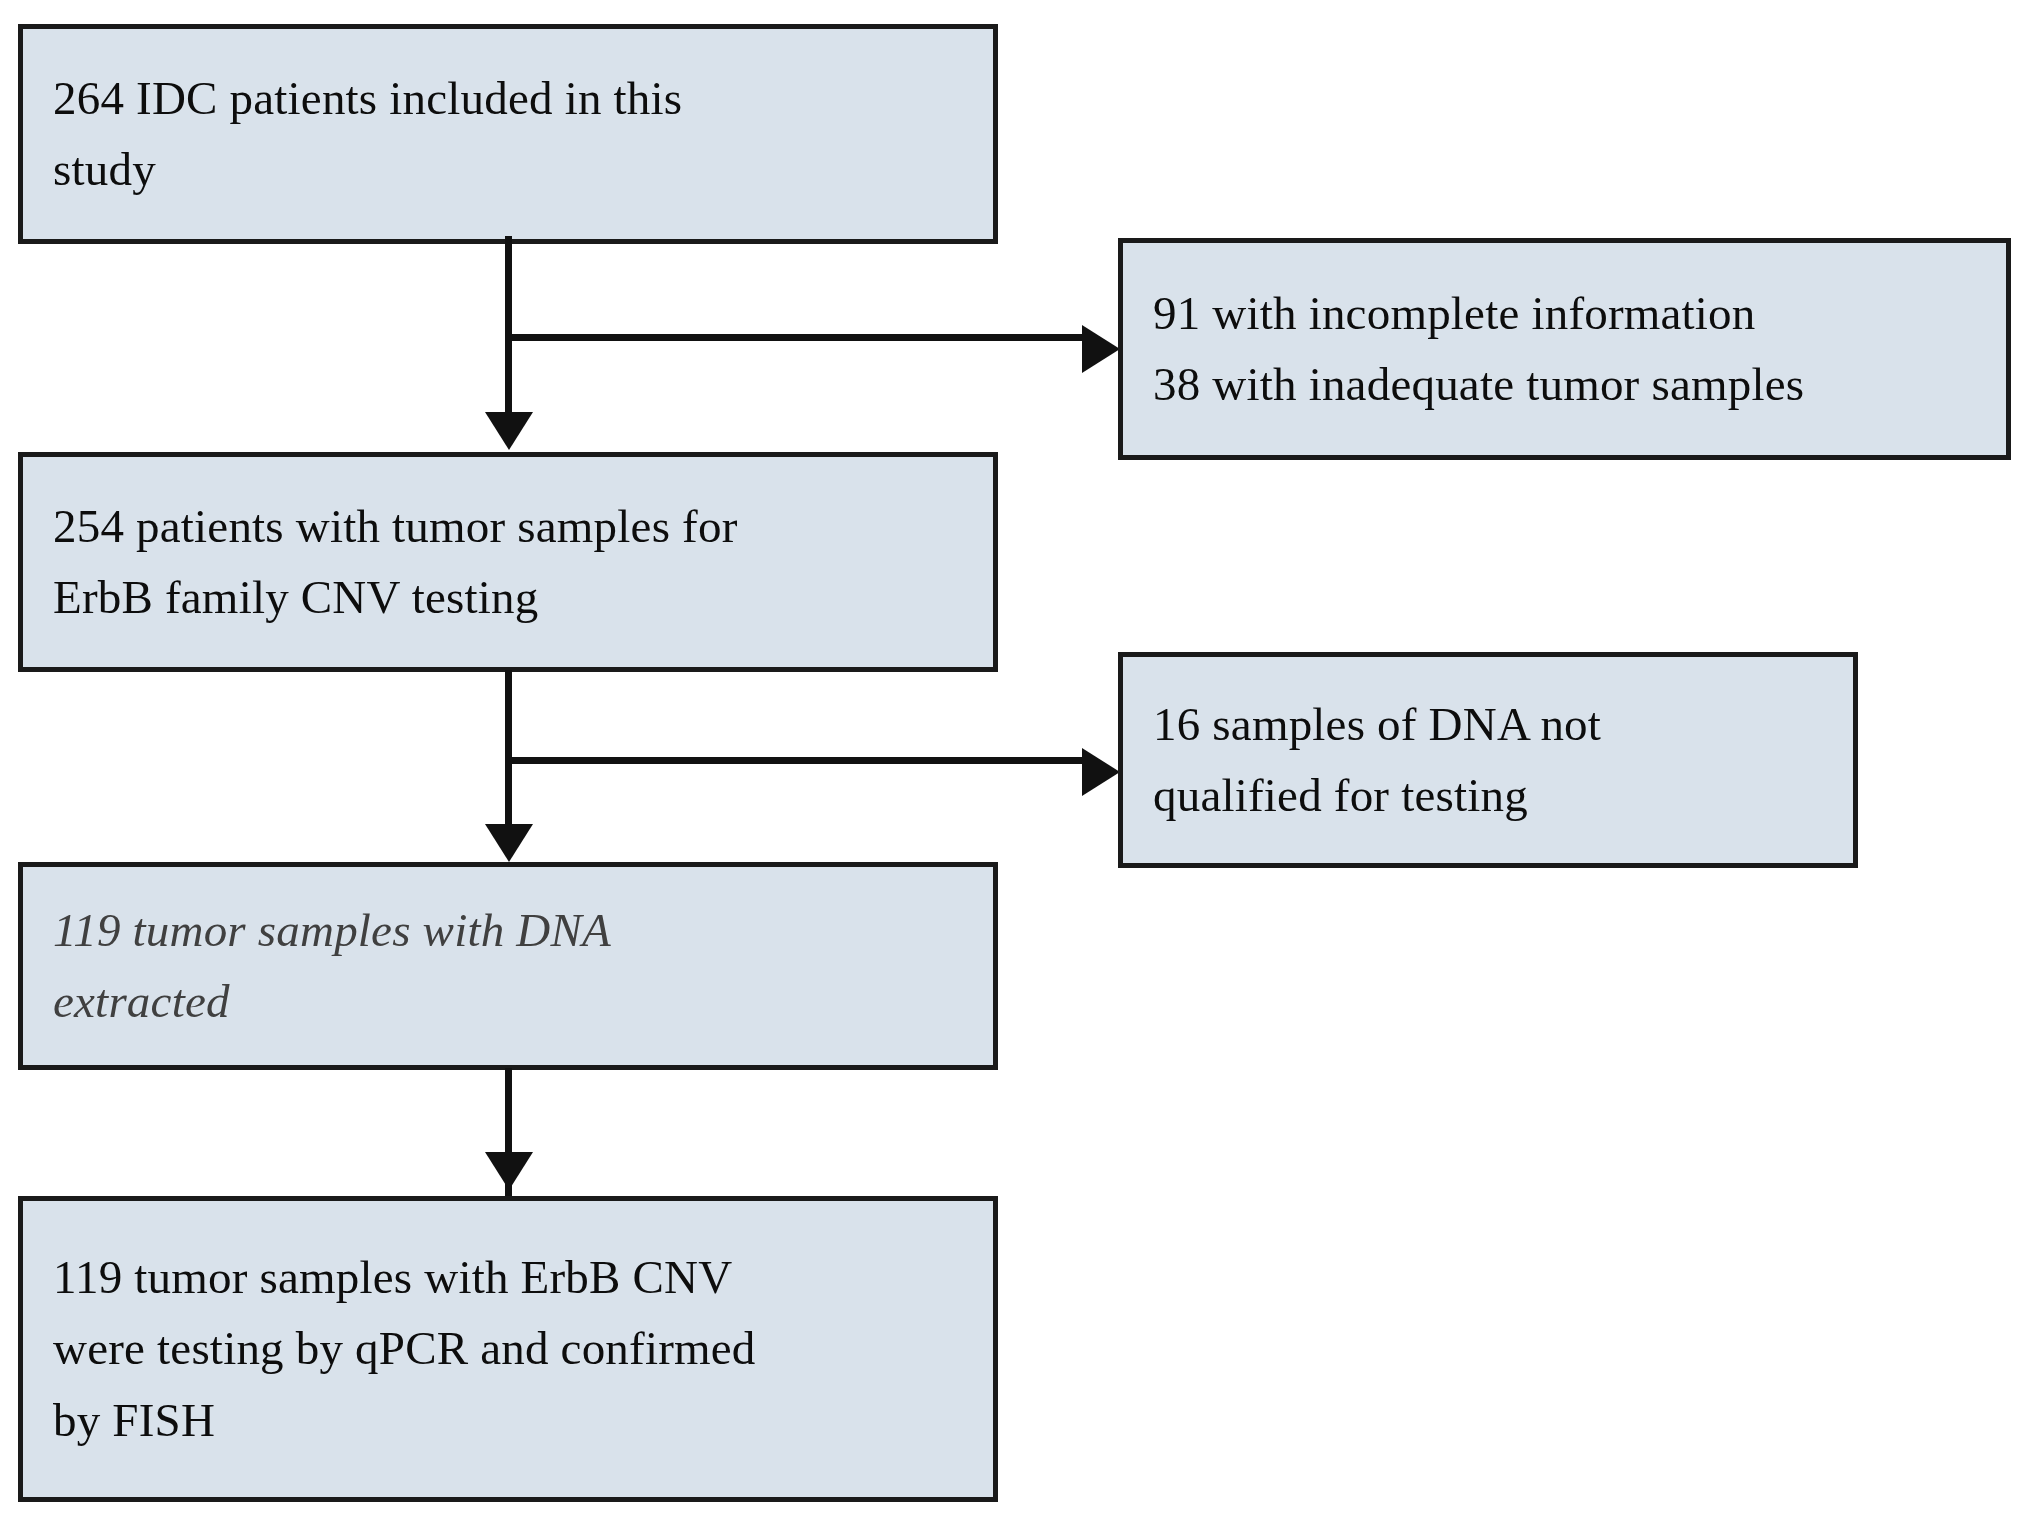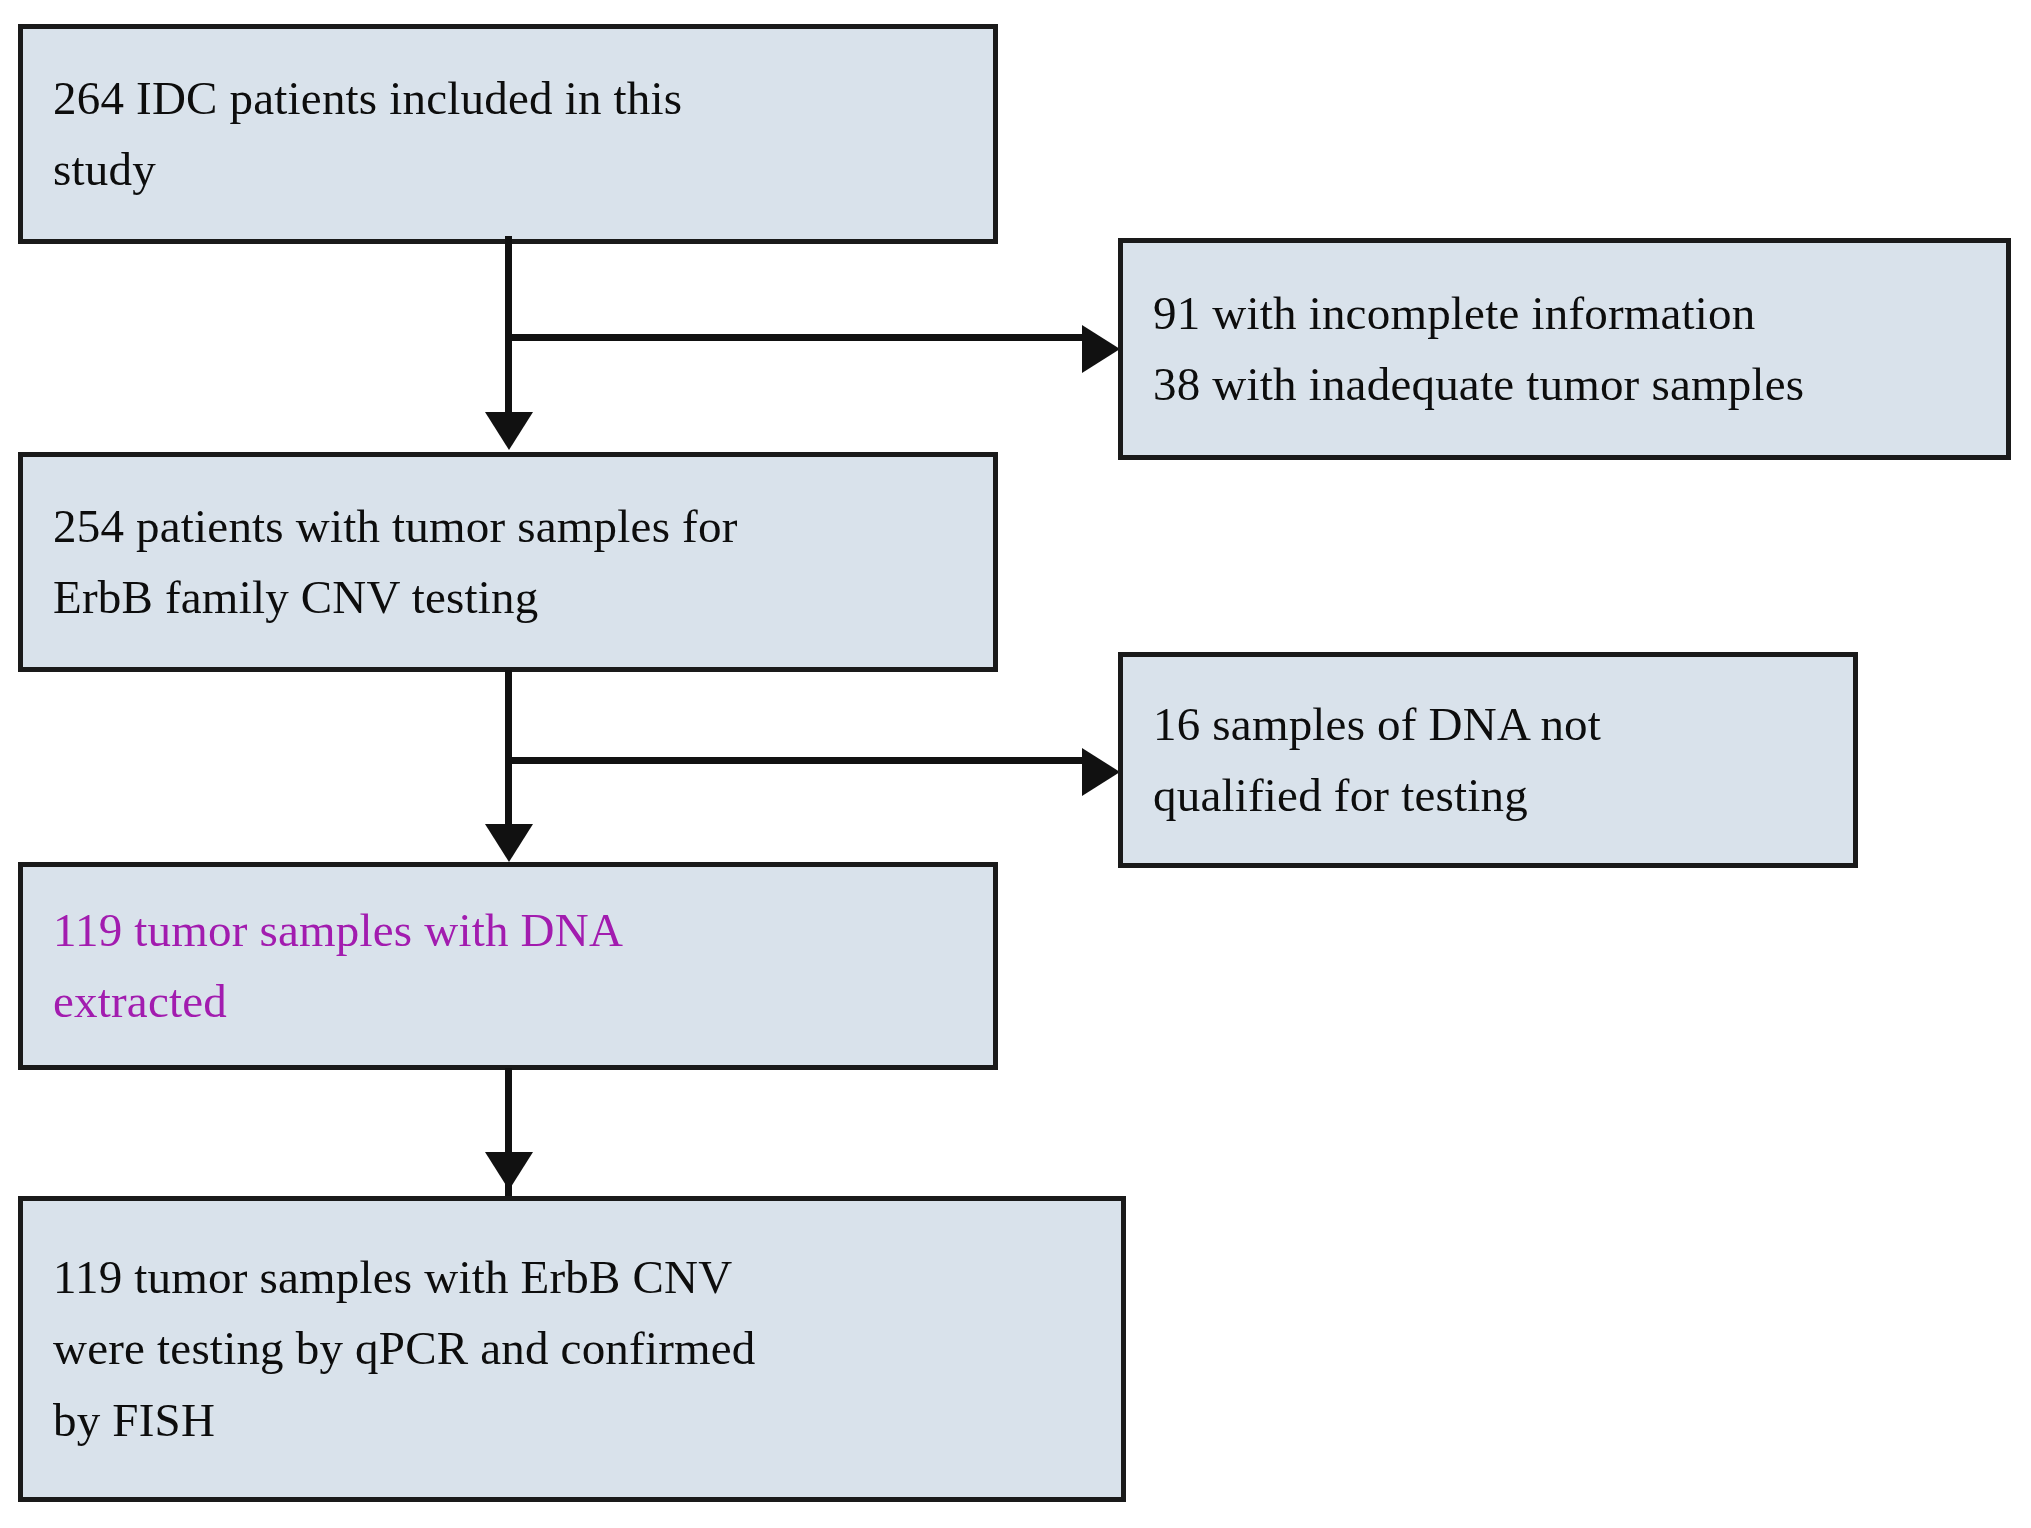--- a/index.html
+++ b/index.html
@@ -48,21 +48,21 @@
     text-align-last: left;
   }
   .ftext .ln { display: block; }
 
   
   #box-enrolled   { left: 18px;  top: 16px;   width: 980px;  height: 220px; }
   #box-excl-1     { left: 1118px; top: 238px;  width: 893px; height: 222px; }
   #box-tumor      { left: 18px;  top: 452px;  width: 980px;  height: 220px; }
   #box-excl-2     { left: 1118px; top: 652px;  width: 740px; height: 216px; }
   #box-dna        { left: 18px;  top: 862px;  width: 980px;  height: 208px; }
-  #box-final      { left: 18px;  top: 1196px; width: 1108px;  height: 306px; }
+  #box-final      { left: 18px;  top: 1196px; width: 980px;  height: 306px; }
 
   
   .vline {
     position: absolute;
     width: 7px;
     background: #111111;
   }
   .hline {
     position: absolute;
     height: 7px;
@@ -138,21 +138,21 @@
   <div class="arrow-right" id="conn2-ha" style="border-left-color: rgb(17, 17, 17);"></div>
 
   <div class="fbox excl just" id="box-excl-2" style="background: rgb(217, 226, 235); border-color: rgb(26, 26, 26);">
     <div class="ftext" style="color: rgb(13, 13, 13);">
       <span class="ln">16 samples of DNA not</span>
       <span class="ln">qualified for testing</span>
     </div>
   </div>
 
   <div class="fbox" id="box-dna" style="background: rgb(217, 226, 235); border-color: rgb(26, 26, 26);">
-    <div class="ftext" style="color: #a21caf;">
+    <div class="ftext" style="color: #404040; font-style: italic;">
       <span class="ln">119 tumor samples with DNA</span>
       <span class="ln">extracted</span>
     </div>
   </div>
 
   <div class="vline" id="conn3-v" style="background: rgb(17, 17, 17);"></div>
   <div class="arrow-down" id="conn3-a" style="border-top-color: rgb(17, 17, 17);"></div>
 
   <div class="fbox" id="box-final" style="background: rgb(217, 226, 235); border-color: rgb(26, 26, 26);">
     <div class="ftext" style="color: rgb(13, 13, 13);">

